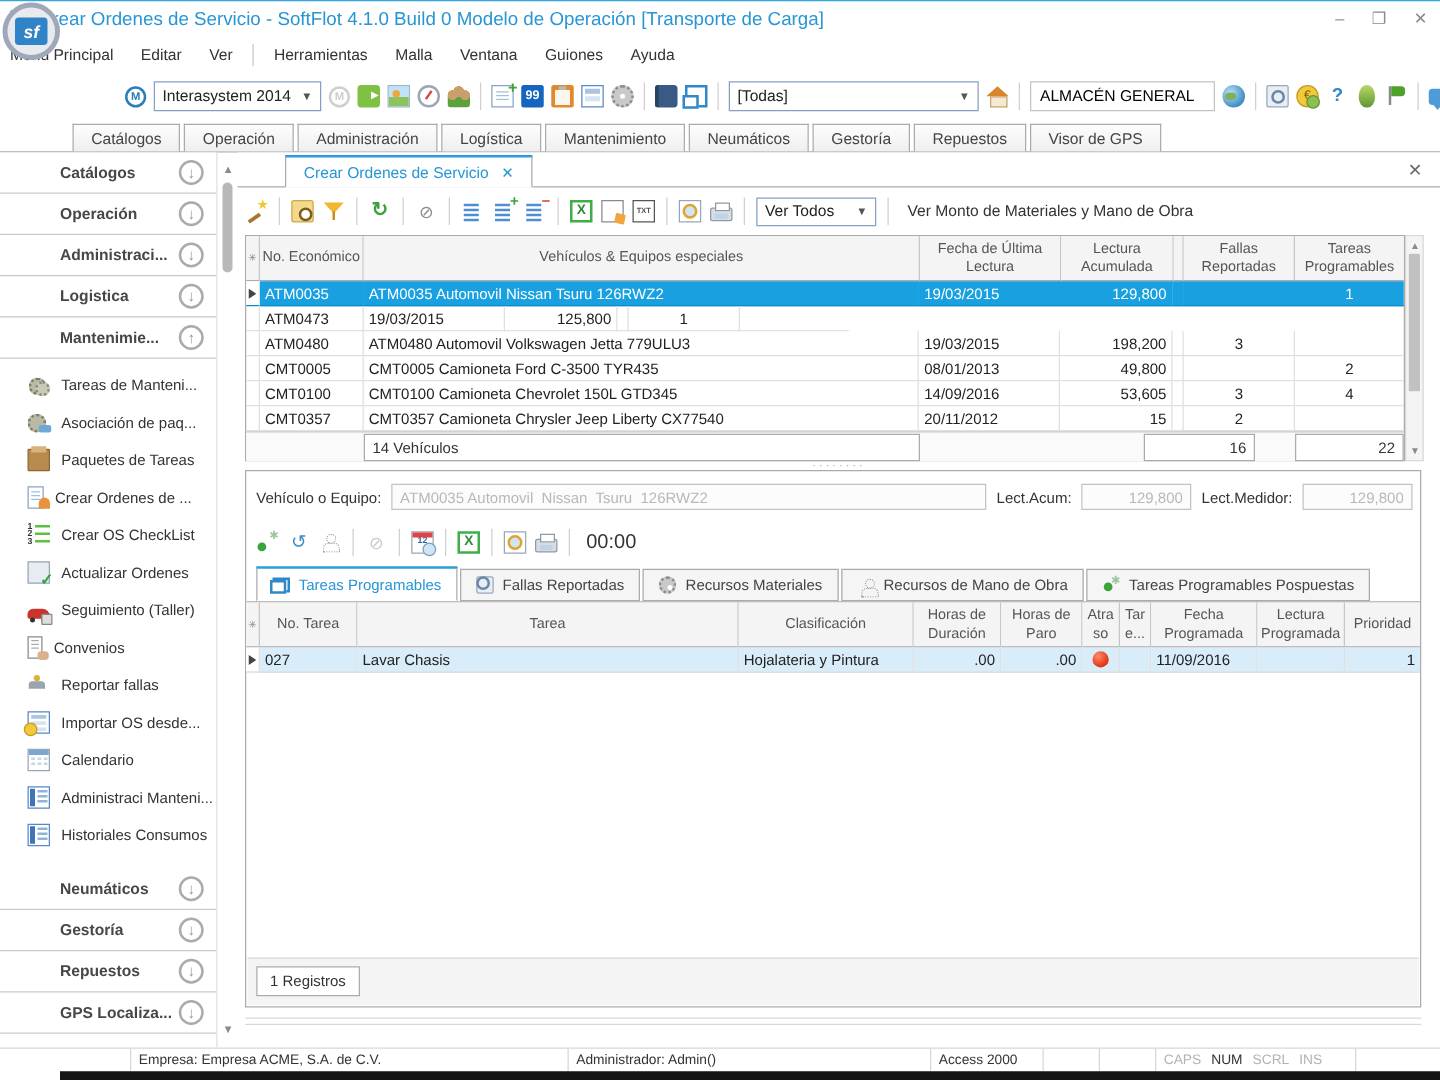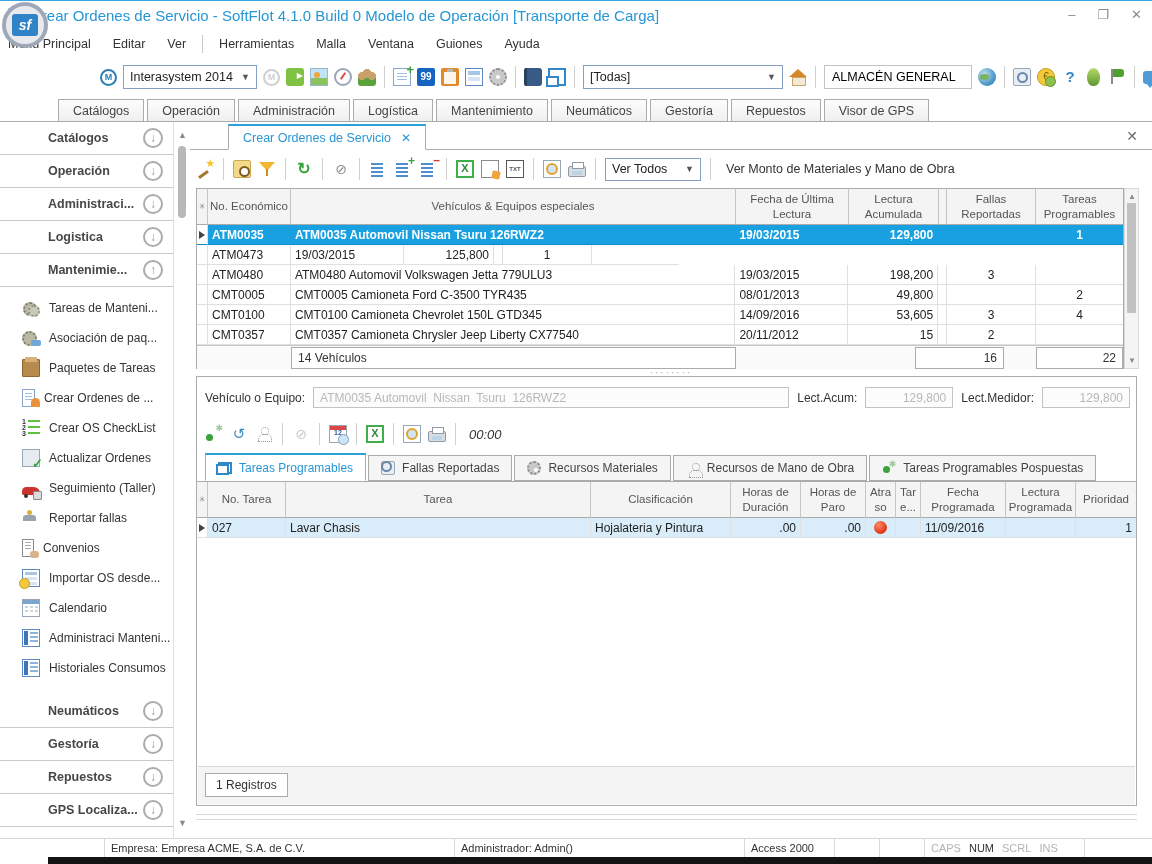--- a/index.html
+++ b/index.html
@@ -160,42 +160,42 @@
   .dtoolbar { position:absolute; left:6px; top:30px; width:950px; height:34px; display:flex; align-items:center; gap:7px; }
   .viewlabel { font-size:12.5px; color:#333; margin-left:6px; }
 
   
   .grid { position:absolute; border:1px solid #ababab; background:#fff; }
   .g-row { display:flex; }
   .g-h { background:#f4f4f4; border-right:1px solid #c6c6c6; border-bottom:1px solid #ababab; font-size:11.5px; color:#555; display:flex; align-items:center; justify-content:center; text-align:center; padding:1px 2px; line-height:1.25; }
   .g-c { border-right:1px solid #e0e0e0; border-bottom:1px solid #e0e0e0; font-size:12px; color:#222; display:flex; align-items:center; padding:0 4px; white-space:nowrap; overflow:hidden; }
   .num { justify-content:flex-end; }
   .ctr { justify-content:center; }
-  .selrow .g-c { background:#18a0e0; color:#fff; border-right-color:#18a0e0; border-bottom-color:#0d8cc8;font-weight:bold; }
+  .selrow .g-c { background:#18a0e0; color:#fff; border-right-color:#18a0e0; border-bottom-color:#0d8cc8; }
   .selrow .g-c.ind, .softsel .g-c.ind { background:#fff; border-right:1px solid #e0e0e0; }
   .softsel .g-c { background:#d9ecf9; }
   .tri { width:0; height:0; border-top:4px solid transparent; border-bottom:4px solid transparent; border-left:6px solid #444; }
   .gfoot { background:#fafafa; display:flex; align-items:center; border-top:1px solid #c6c6c6; position:relative; }
   .fbox { border:1px solid #ababab; background:#fff; height:22px; display:flex; align-items:center; padding:0 6px; font-size:12px; position:absolute; }
 
   
   .vscroll { position:absolute; width:15px; background:#f4f4f4; border:1px solid #d9d9d9; }
   .vscroll .a { position:absolute; left:3px; color:#8a8a8a; font-size:8px; }
   .vscroll .t { position:absolute; left:2px; width:9px; background:#c1c1c1; border-radius:1px; }
 
   .splitdots { position:absolute; left:0; width:962px; text-align:center; color:#b0b0b0; font-size:10px; letter-spacing:2px; line-height:8px; }
 
   
   .panel { position:absolute; left:6px; top:254px; width:941px; height:430px; border:1px solid #ababab; background:#fff; }
   .vrow { position:absolute; left:8px; top:10px; width:925px; display:flex; align-items:center; gap:8px; font-size:12px; }
   .vrow input { height:21px; border:1px solid #c3c3c3; background:#fcfcfc; color:#b8b8b8; font-size:12px; padding:0 6px; font-family:"Liberation Sans", sans-serif; }
   .vrow .veh { flex:1 1 auto; }
   .vrow .small { width:88px; text-align:right; }
   .ptoolbar { position:absolute; left:8px; top:42px; display:flex; align-items:center; gap:7px; height:30px; }
-  .time { font-size:13px; color:#333; margin-left:4px;font-style:italic; }
+  .time { font-size:16px; color:#333; margin-left:4px; }
 
   .ptabs { position:absolute; left:8px; top:76px; display:flex; align-items:flex-end; gap:2px; height:28px; }
   .ptab { height:26px; border:1px solid #ababab; background:#f5f5f5; display:flex; align-items:center; gap:7px; padding:0 12px; font-size:12px; color:#444; }
   .ptab.active { background:#fff; border-top:2px solid #29a0da; border-bottom-color:#fff; color:#2796d4; height:28px; }
 
   .recbox { position:absolute; left:8px; bottom:8px; border:1px solid #ababab; background:#fff; height:24px; display:flex; align-items:center; padding:0 10px; font-size:12px; color:#333; }
   .panel-footstrip { position:absolute; left:1px; bottom:1px; width:937px; height:38px; background:#f4f4f4; border-top:1px solid #d9d9d9; }
   .hline { position:absolute; left:6px; width:941px; height:1px; background:#d9d9d9; }
 
   
@@ -335,26 +335,26 @@
     </div>
   <div class="sitem">
       <span class="sic sic-update"></span>
       <span>Actualizar Ordenes</span>
     </div>
   <div class="sitem">
       <span class="sic sic-car"></span>
       <span>Seguimiento (Taller)</span>
     </div>
   <div class="sitem">
+      <span class="sic sic-conv"></span>
+      <span>Convenios</span>
+    </div>
+  <div class="sitem">
       <span class="sic sic-faucet"></span>
       <span>Reportar fallas</span>
-    </div>
-  <div class="sitem">
-      <span class="sic sic-conv"></span>
-      <span>Convenios</span>
     </div>
   <div class="sitem">
       <span class="sic sic-impos"></span>
       <span>Importar OS desde...</span>
     </div>
   <div class="sitem">
       <span class="sic sic-cal"></span>
       <span>Calendario</span>
     </div>
   <div class="sitem">

